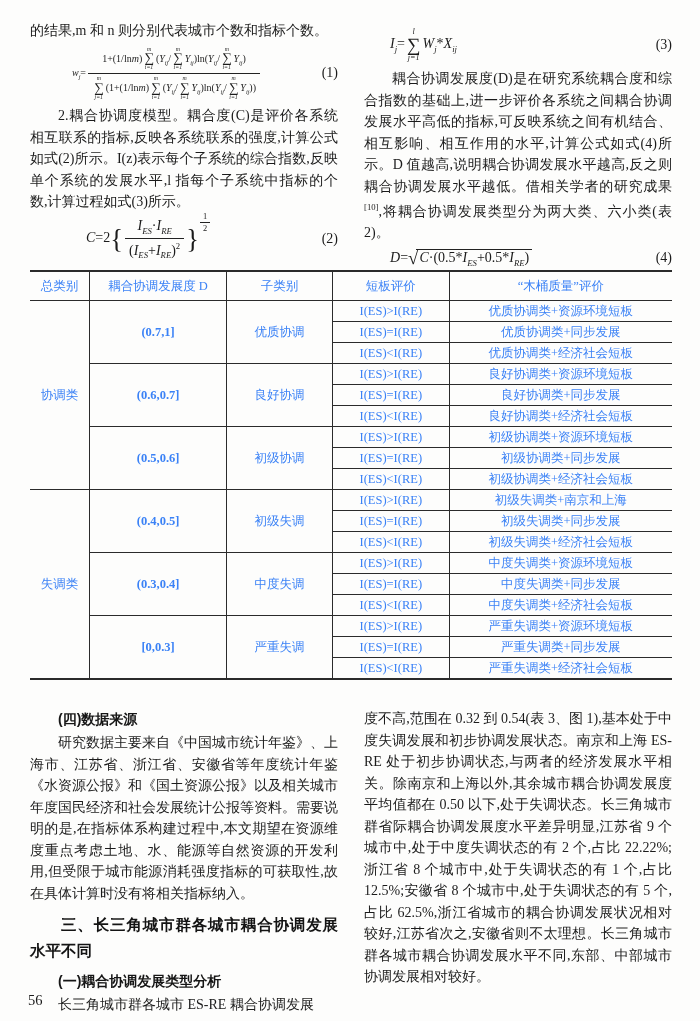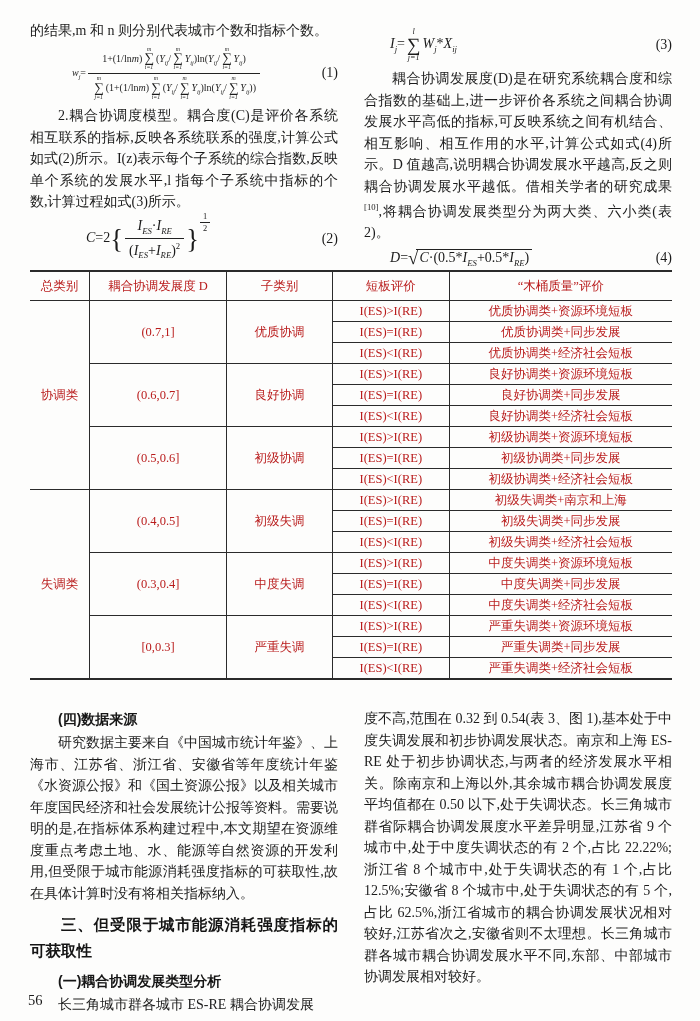--- a/index.html
+++ b/index.html
@@ -41,25 +41,25 @@
   .vinc{border-top:1px solid #222;padding:0 3px;}
 
   
   .table-wrap{padding:4px 28px 0 30px;}
   .table-title{
     text-align:center;font-family:"Liberation Sans","DejaVu Sans",sans-serif;
     font-weight:bold;font-size:13.5px;margin:2px 0 6px;color:#151515;
   }
   table.coupling{border-collapse:collapse;width:100%;
     border-top:2px solid #2b2b2b;border-bottom:2px solid #2b2b2b;
-    font-size:12.5px;color:#b91c1c;}
+    font-size:12.5px;color:#3b82f6;}
   table.coupling th{font-weight:normal;height:28px;border-bottom:1px solid #2b2b2b;padding:0 2px;}
   table.coupling td{height:20px;text-align:center;border-top:1px solid #2b2b2b;padding:0 2px;}
   .vl{border-left:1px solid #2b2b2b;}
-  .w-cat{width:9.3%;}.w-range{width:21.3%;}.w-sub{width:16.5%;}.w-sb{width:18.2%;}.w-ev{width:34.7%;}
+  .w-cat{width:9.3%;}.w-range{width:21.3%;font-weight:bold;}.w-sub{width:16.5%;}.w-sb{width:18.2%;}.w-ev{width:34.7%;}
 
   
   .bottom{margin-top:16px;}
   .subhead{font-family:"Liberation Sans","DejaVu Sans",sans-serif;font-weight:bold;
     font-size:14px;line-height:22px;text-indent:2em;margin:0 0 2px;color:#161616;}
   .sechead{font-family:"Liberation Sans","DejaVu Sans",sans-serif;font-weight:bold;
     font-size:15.5px;line-height:26px;text-indent:2em;margin:8px 0 6px;text-align:justify;color:#141414;}
   .sub2{margin-top:3px;}
   .pageno{position:absolute;left:28px;bottom:12px;font-size:14.5px;}
 </style>
@@ -225,21 +225,21 @@
             <td class="w-ev vl">严重失调类+经济社会短板</td>
           </tr>
         </tbody>
     </table>
   </div>
 
   <div class="cols bottom">
     <div class="col">
       <p class="subhead">(四)数据来源</p>
       <p class="body ind">研究数据主要来自《中国城市统计年鉴》、上海市、江苏省、浙江省、安徽省等年度统计年鉴《水资源公报》和《国土资源公报》以及相关城市年度国民经济和社会发展统计公报等资料。需要说明的是,在指标体系构建过程中,本文期望在资源维度重点考虑土地、水、能源等自然资源的开发利用,但受限于城市能源消耗强度指标的可获取性,故在具体计算时没有将相关指标纳入。</p>
-      <h3 class="sechead">三、但受限于城市能源消耗强度指标的可获取性</h3>
+      <h3 class="sechead">三、长三角城市群各城市耦合协调发展水平不同</h3>
       <p class="subhead sub2">(一)耦合协调发展类型分析</p>
       <p class="body ind">长三角城市群各城市 ES-RE 耦合协调发展</p>
     </div>
     <div class="col">
       <p class="body noind">度不高,范围在 0.32 到 0.54(表 3、图 1),基本处于中度失调发展和初步协调发展状态。南京和上海 ES-RE 处于初步协调状态,与两者的经济发展水平相关。除南京和上海以外,其余城市耦合协调发展度平均值都在 0.50 以下,处于失调状态。长三角城市群省际耦合协调发展度水平差异明显,江苏省 9 个城市中,处于中度失调状态的有 2 个,占比 22.22%;浙江省 8 个城市中,处于失调状态的有 1 个,占比 12.5%;安徽省 8 个城市中,处于失调状态的有 5 个,占比 62.5%,浙江省城市的耦合协调发展状况相对较好,江苏省次之,安徽省则不太理想。长三角城市群各城市耦合协调发展水平不同,东部、中部城市协调发展相对较好。</p>
     </div>
   </div>
 
   <div class="pageno">56</div>
 </div>

